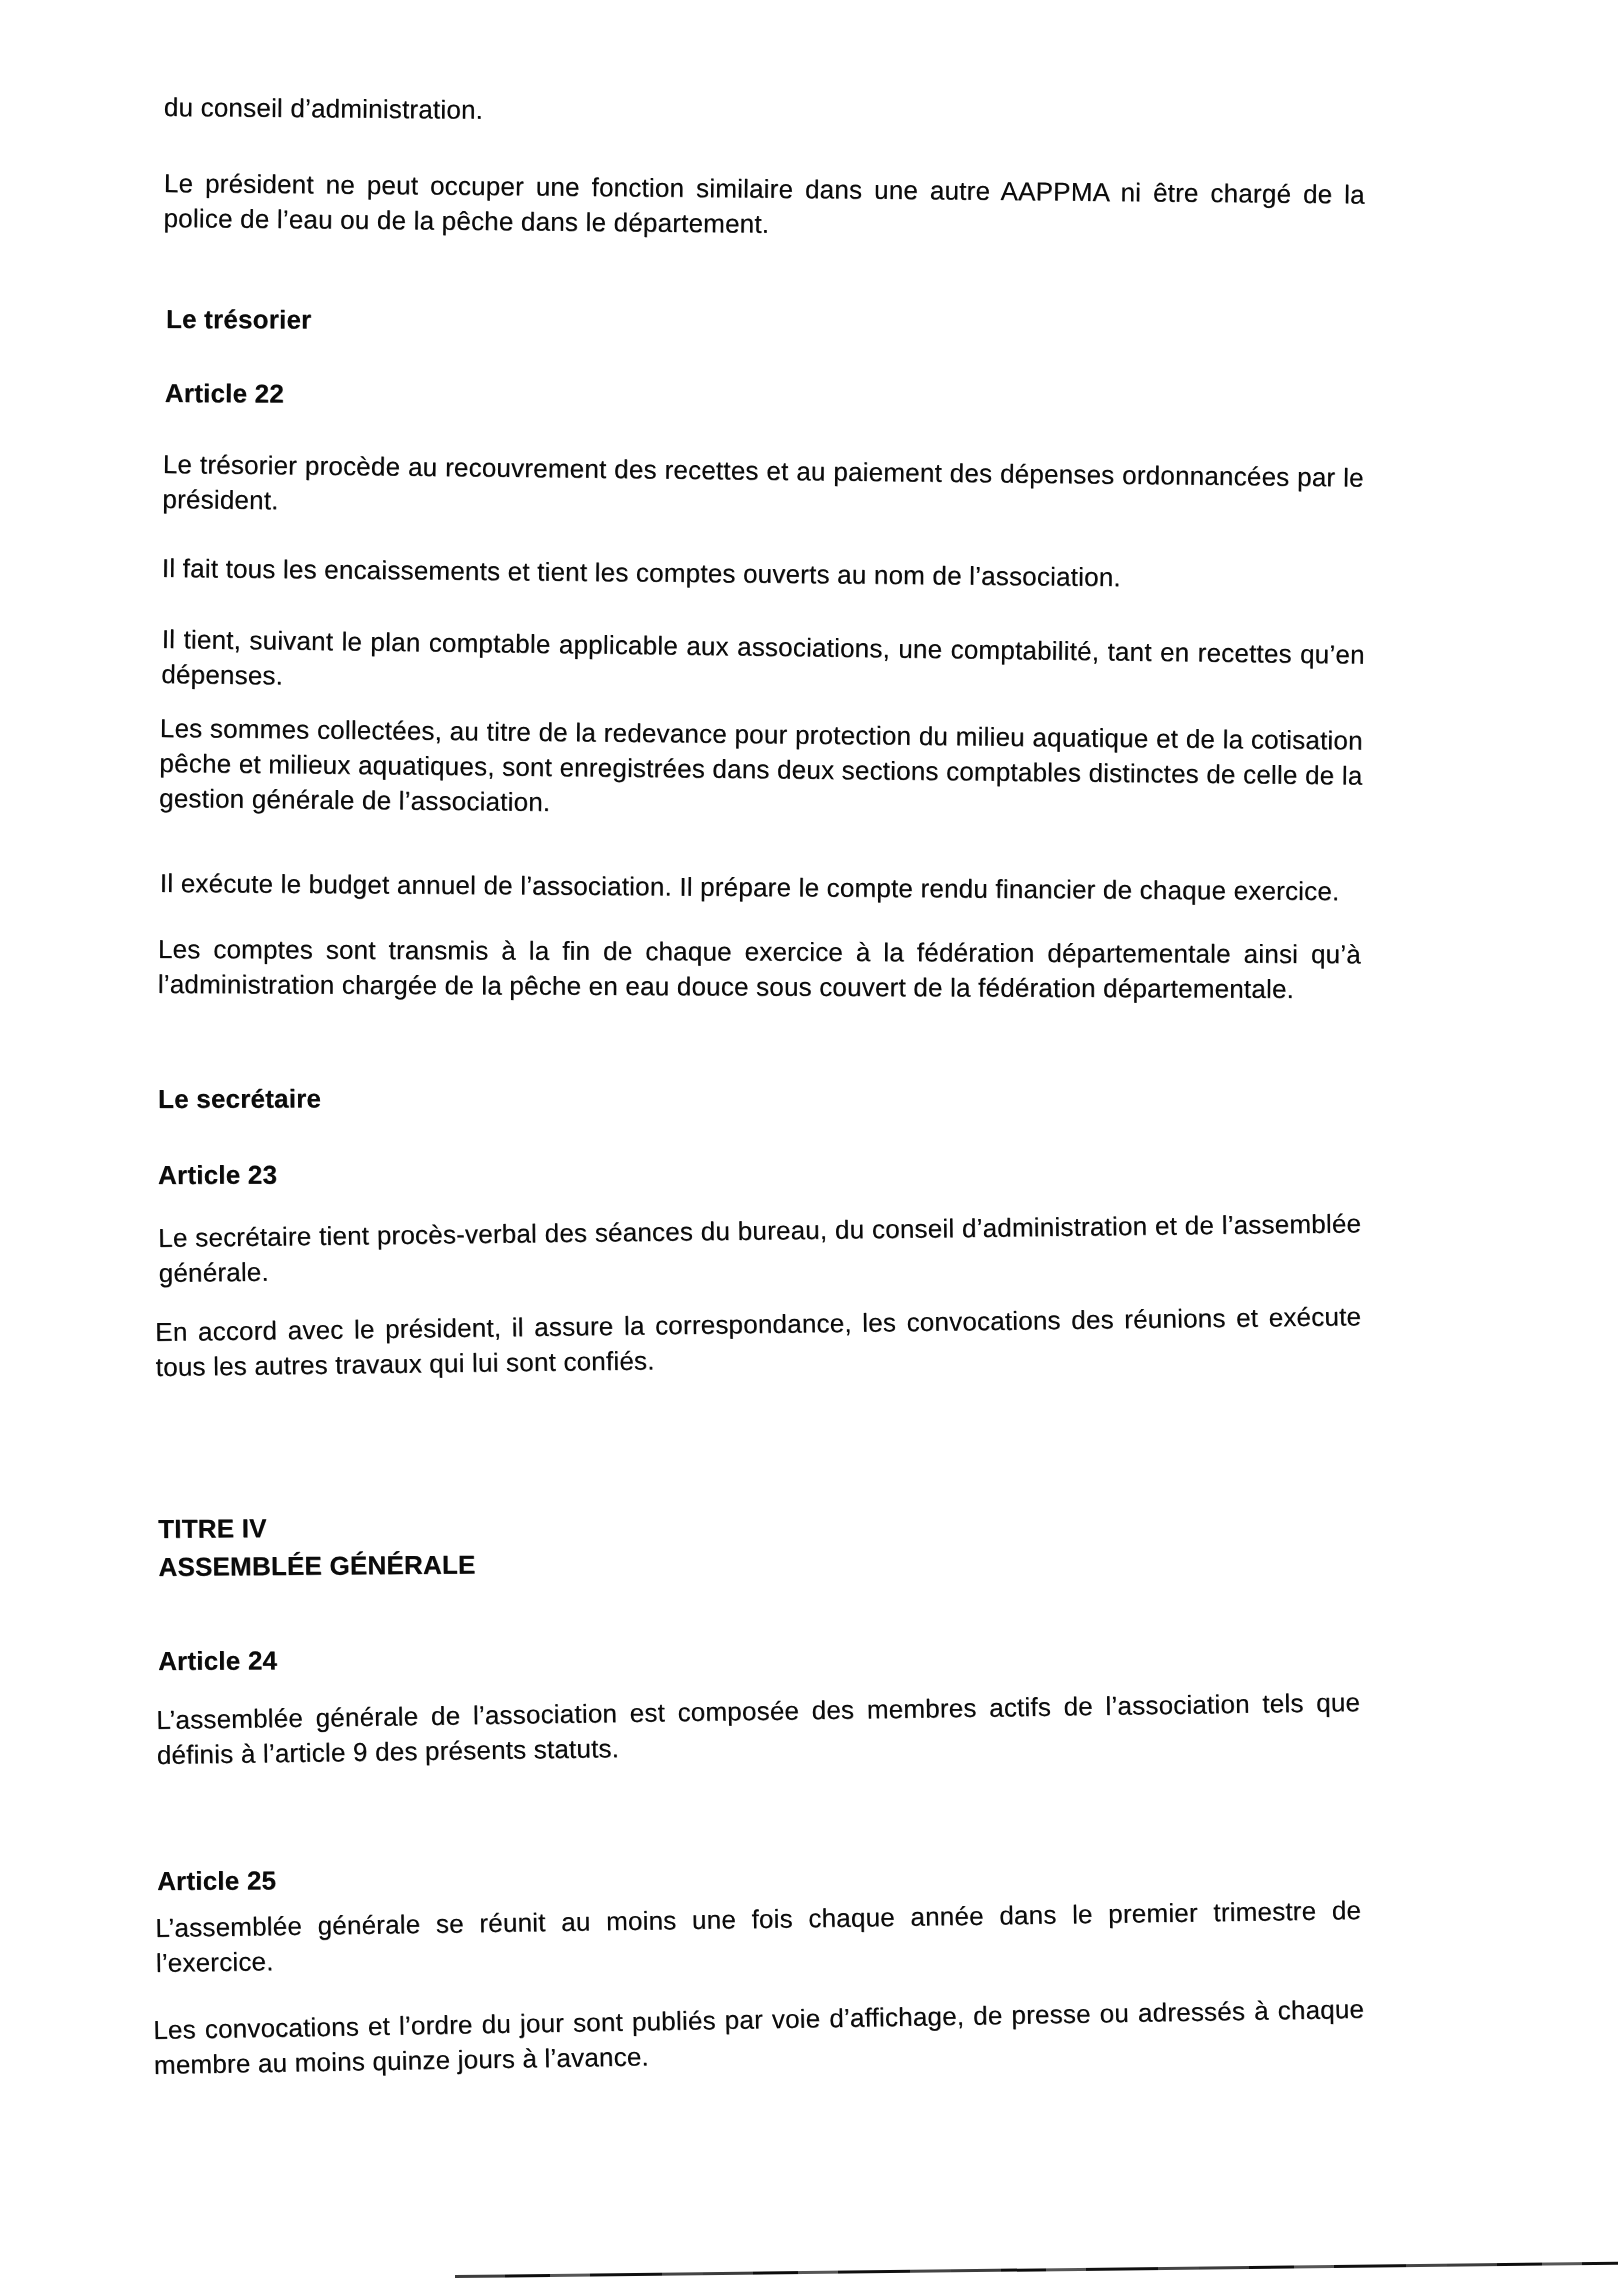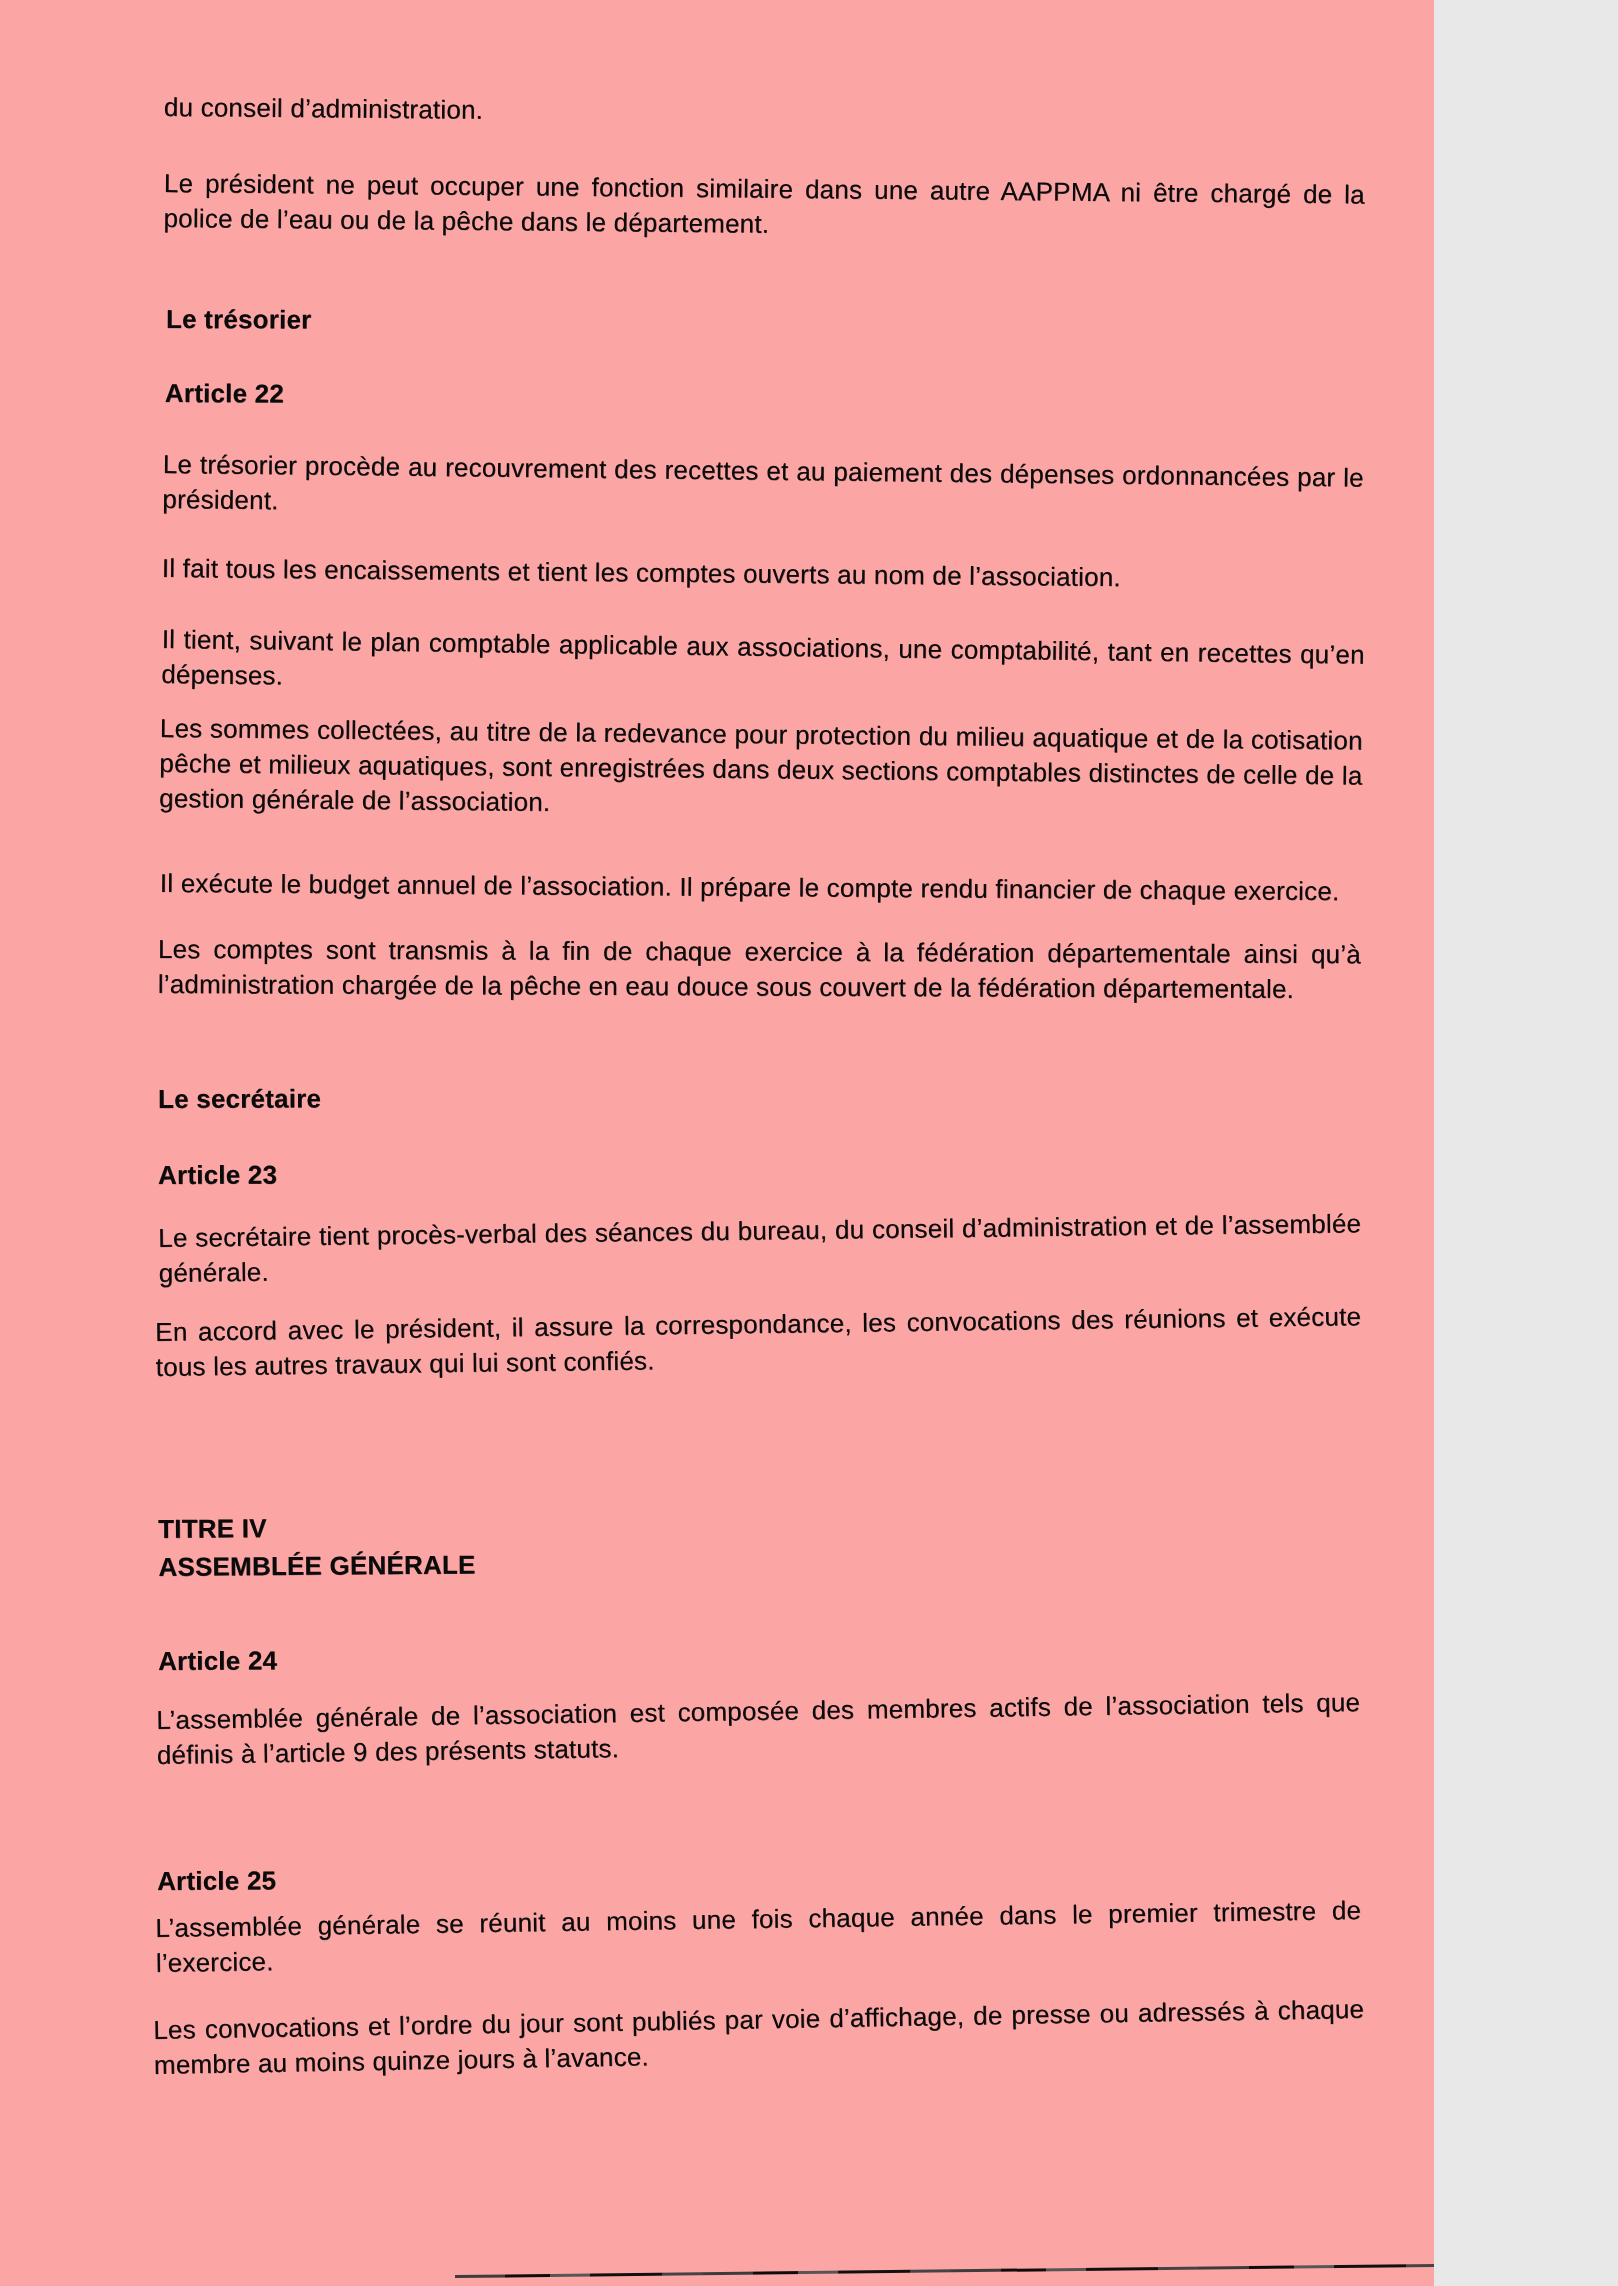--- a/index.html
+++ b/index.html
@@ -2,23 +2,23 @@
 <html style="font-size:14.4px"><head>
 <meta charset="utf-8">
 <style>
   html, body {
     margin: 0;
     padding: 0;
     background: #e8e8e8;
   }
   .page {
     position: relative;
-    width: 1434px;
+    width: 1618px;
     height: 2286px;
-    background: #fca5a5;
+    background: #ffffff;
     overflow: hidden;
     font-family: "Liberation Sans", "DejaVu Sans", sans-serif;
     color: #0b0b0b;
   }
   .blk {
     position: absolute;
     font-size: 26px;
     line-height: 35px;
     transform-origin: 0 0;
     letter-spacing: 0.2px;

